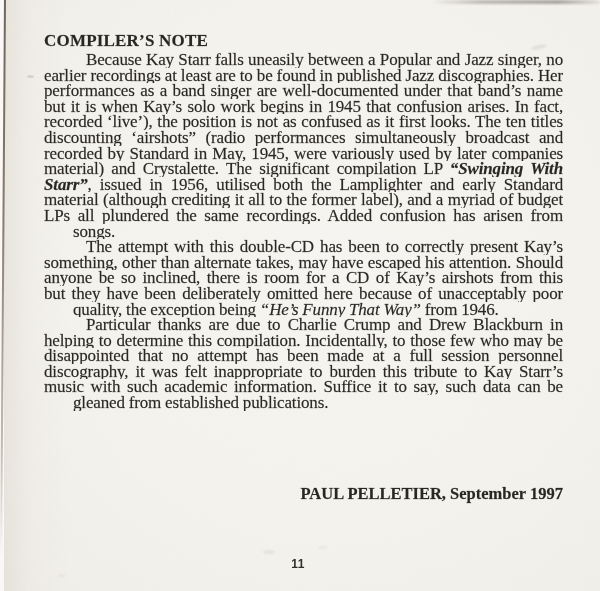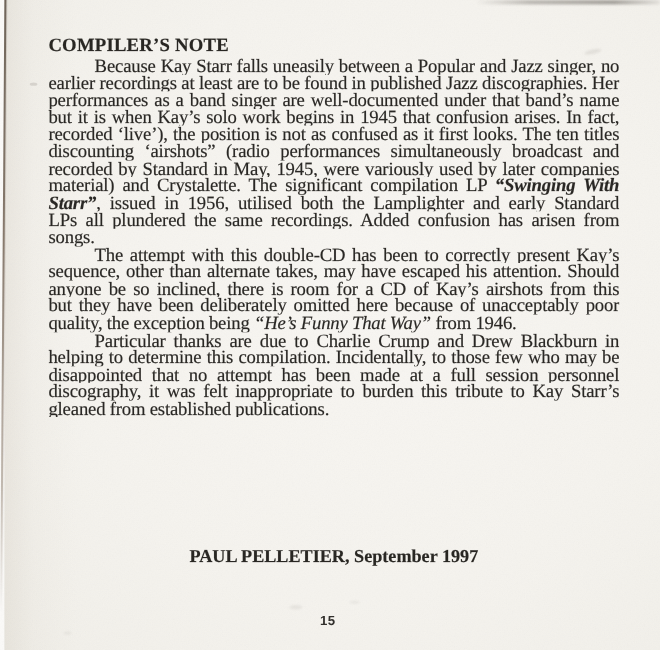--- a/index.html
+++ b/index.html
@@ -45,28 +45,28 @@
     position:absolute;left:44px;top:52px;width:519px;
     font-size:17px;line-height:15.6px;
     letter-spacing:-0.15px;word-spacing:-0.2px;
     -webkit-text-stroke:0.3px rgba(40,38,34,0.5);
   }
   .line{
     height:15.6px;overflow:hidden;
     text-align:justify;text-align-last:justify;
   }
   .line.indent{text-indent:42px;}
-  .line.last{text-align-last:left;}
+  .line.last{text-align-last:left;margin-left:29px;}
   .seg-normal{font-style:normal;font-weight:normal;}
   .seg-italic{font-style:italic;}
   .seg-bold-italic{font-style:italic;font-weight:bold;}
 
   .signature{
-    position:absolute;left:44px;top:496px;width:519px;
-    text-align:center;font-size:16.5px;font-weight:bold;
+    position:absolute;left:44px;top:484px;width:519px;
+    text-align:right;font-size:16.5px;font-weight:bold;
     color:#25231f;-webkit-text-stroke:0.3px rgba(40,38,34,0.5);
   }
   .page-number{
     position:absolute;left:0;top:557px;width:596px;
     text-align:center;
     font-family:"Liberation Sans","DejaVu Sans",sans-serif;
     font-size:12px;font-weight:bold;color:#2e2c29;letter-spacing:0.5px;
   }
   .noise{position:absolute;left:0;top:0;pointer-events:none;opacity:0.05;}
 </style>
@@ -89,37 +89,39 @@
   <div class="body-text" id="body-text">
       <div class="line indent"><span class="seg-normal">Because Kay Starr falls uneasily between a Popular and Jazz singer, no</span></div>
       <div class="line"><span class="seg-normal">earlier recordings at least are to be found in published Jazz discographies. Her</span></div>
       <div class="line"><span class="seg-normal">performances as a band singer are well-documented under that band’s name</span></div>
       <div class="line"><span class="seg-normal">but it is when Kay’s solo work begins in 1945 that confusion arises. In fact,</span></div>
       <div class="line"><span class="seg-normal">recorded ‘live’), the position is not as confused as it first looks. The ten titles</span></div>
       <div class="line"><span class="seg-normal">discounting ‘airshots” (radio performances simultaneously broadcast and</span></div>
       <div class="line"><span class="seg-normal">recorded by Standard in May, 1945, were variously used by later companies (not</span></div>
       <div class="line"><span class="seg-normal">material) and Crystalette. The significant compilation LP </span><span class="seg-bold-italic">“Swinging With The</span></div>
       <div class="line"><span class="seg-bold-italic">Starr”</span><span class="seg-normal">, issued in 1956, utilised both the Lamplighter and early Standard</span></div>
+      <div class="line"><span class="seg-normal">material (although crediting it all to the former label), and a myriad of budget</span></div>
       <div class="line"><span class="seg-normal">LPs all plundered the same recordings. Added confusion has arisen from</span></div>
       <div class="line last"><span class="seg-normal">songs.</span></div>
       <div class="line indent"><span class="seg-normal">The attempt with this double-CD has been to correctly present Kay’s</span></div>
-      <div class="line"><span class="seg-normal">sequence, other than alternate takes, may have escaped his attention. Should</span></div>
+      <div class="line"><span class="seg-normal">something, other than alternate takes, may have escaped his attention. Should</span></div>
       <div class="line"><span class="seg-normal">anyone be so inclined, there is room for a CD of Kay’s airshots from this period,</span></div>
       <div class="line"><span class="seg-normal">but they have been deliberately omitted here because of unacceptably poor</span></div>
       <div class="line last"><span class="seg-normal">quality, the exception being </span><span class="seg-italic">“He’s Funny That Way”</span><span class="seg-normal"> from 1946.</span></div>
       <div class="line indent"><span class="seg-normal">Particular thanks are due to Charlie Crump and Drew Blackburn in</span></div>
       <div class="line"><span class="seg-normal">helping to determine this compilation. Incidentally, to those few who may be</span></div>
       <div class="line"><span class="seg-normal">disappointed that no attempt has been made at a full session personnel</span></div>
       <div class="line"><span class="seg-normal">discography, it was felt inappropriate to burden this tribute to Kay Starr’s</span></div>
+      <div class="line"><span class="seg-normal">music with such academic information. Suffice it to say, such data can be</span></div>
       <div class="line last"><span class="seg-normal">gleaned from established publications.</span></div>
     </div>
 
   <div class="signature">PAUL PELLETIER, September 1997</div>
 
-  <div class="page-number">15</div>
+  <div class="page-number">11</div>
 
   <svg class="noise" width="600" height="591">
     <filter id="grain">
       <feTurbulence type="fractalNoise" baseFrequency="0.85" numOctaves="2" stitchTiles="stitch"></feTurbulence>
       <feColorMatrix type="saturate" values="0"></feColorMatrix>
     </filter>
     <rect width="600" height="591" filter="url(#grain)"></rect>
   </svg>
 </div>
 

